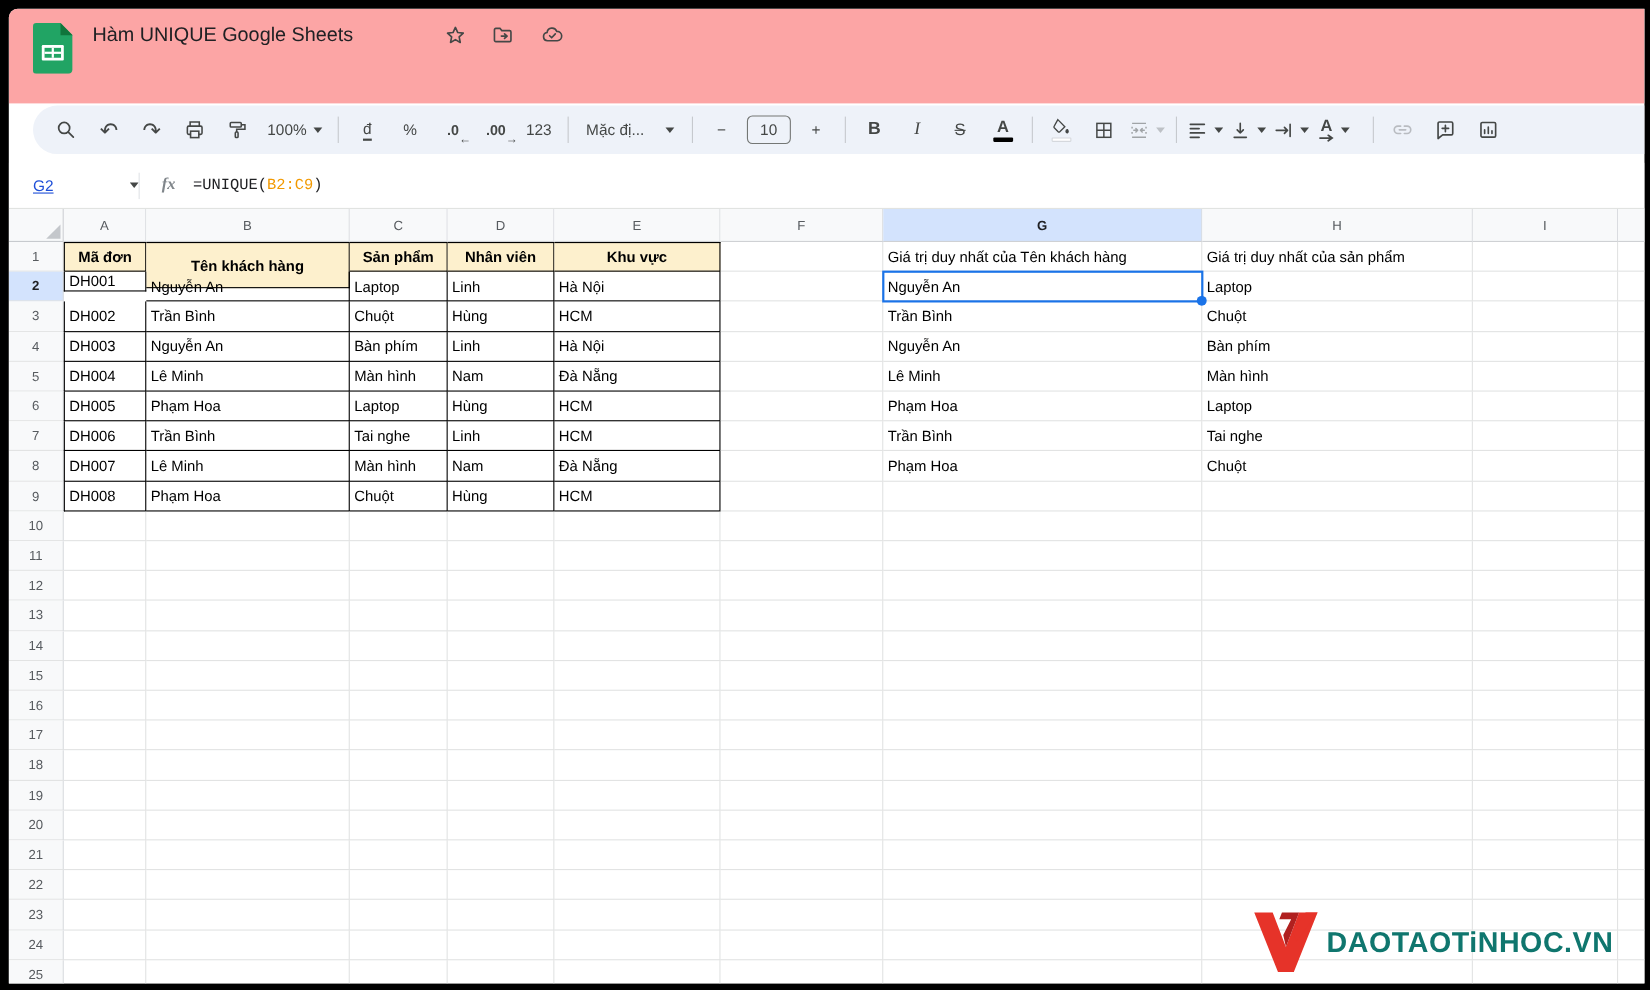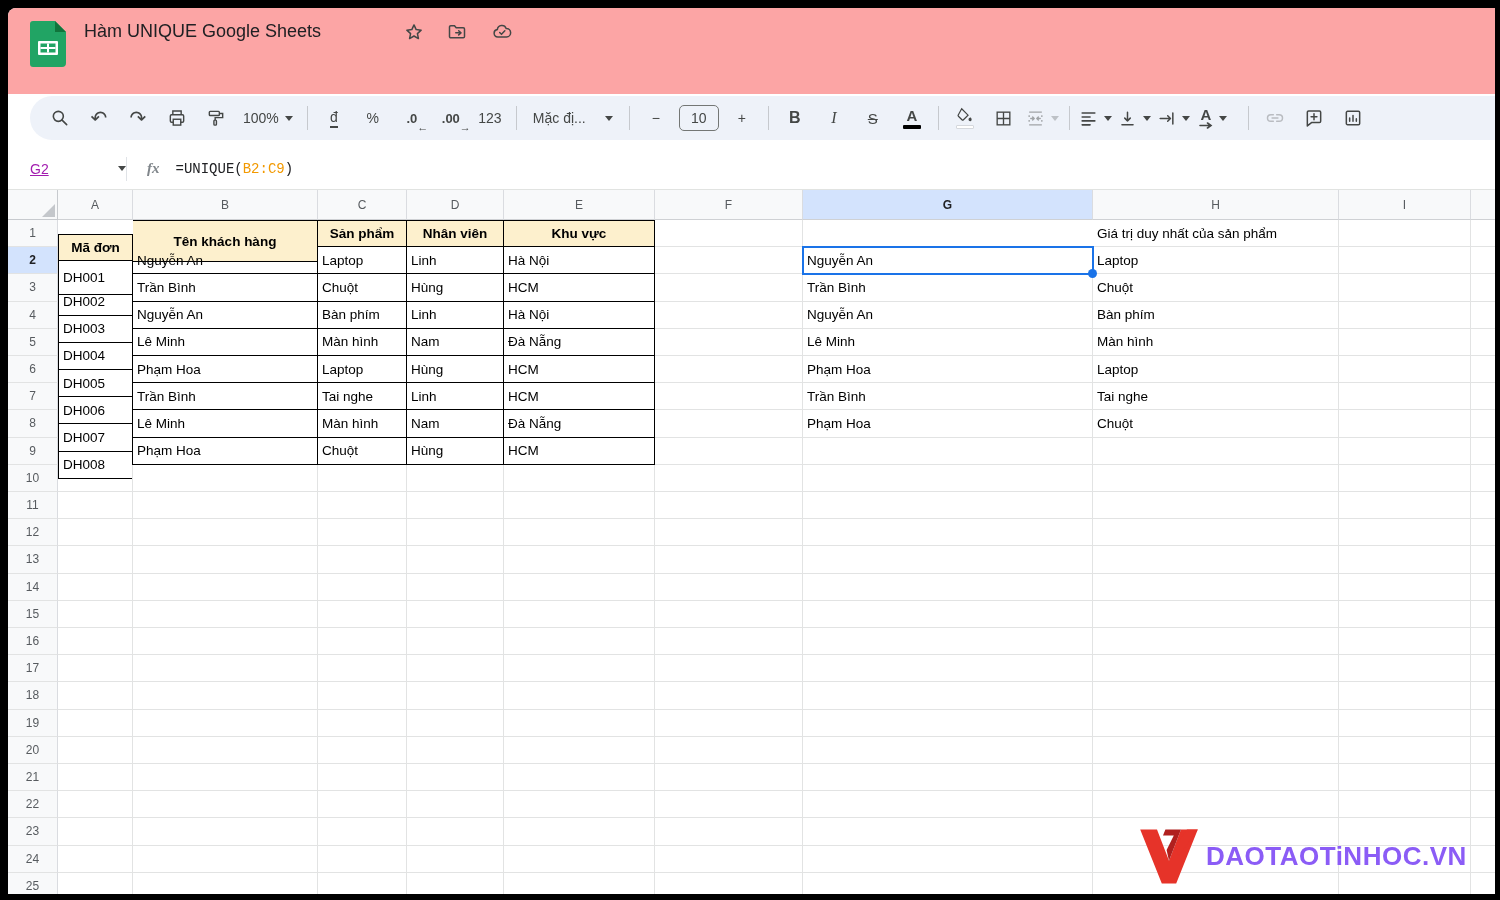--- a/index.html
+++ b/index.html
@@ -50,21 +50,21 @@
   .dec-glyph .sub { position:absolute; font-size:11px; bottom:-7px; }
   .underl { border-bottom:2px solid #444746; padding-bottom:1px; }
   .dis-ic { opacity:.45; }
 
   
   .formula-bar {
     position:absolute; left:0; top:140px; width:100%; height:42px; background:#fff;
     display:flex; align-items:center; border-bottom:1px solid #e1e3e1;
   }
   .name-box { width:118px; display:flex; align-items:center; padding-left:22px; }
-  .name-box .ref { font-size:14px; color:#a21caf; flex:1;text-decoration:underline; }
+  .name-box .ref { font-size:14px; color:#1d4ed8; flex:1;text-decoration:underline; }
   .fb-sep { width:1px; height:24px; background:#e0e3e7; }
   .fx { font-style:italic; font-family:"Liberation Serif","DejaVu Serif",serif; color:#80868b; font-size:15px; font-weight:600; margin:0 16px 0 20px; }
   .formula { font-family:"Liberation Mono","DejaVu Sans Mono",monospace; font-size:14px; color:#202124; }
   .formula .rng { color:#f29900; }
 
   
   #grid { position:absolute; left:0; top:182px; width:1487px; height:704px; background:#fff; overflow:hidden; }
   .gcell { position:absolute; font-size:13.5px; color:#000; display:flex; align-items:center; padding:0 4px; white-space:nowrap; overflow:hidden; }
   .gline { border-right:1px solid #e2e3e3; border-bottom:1px solid #e2e3e3; }
   .colhead {
@@ -72,29 +72,29 @@
     font-size:12px; color:#575b5f; background:#f8f9fa; border-right:1px solid #dadce0; border-bottom:1px solid #cfd1d4;
   }
   .rowhead {
     position:absolute; left:0; width:50px; display:flex; align-items:center; justify-content:center;
     font-size:12px; color:#575b5f; background:#f8f9fa; border-right:1px solid #dadce0; border-bottom:1px solid #e2e3e3;
   }
   .sel-head { background:#d3e3fd !important; color:#202124; font-weight:700; }
   .corner-box { position:absolute; left:0; top:0; width:50px; height:30px; background:#f8f9fa; border-right:1px solid #c7cace; border-bottom:1px solid #c7cace; }
   .corner-tri { position:absolute; right:2px; bottom:2px; width:0; height:0; border-left:13px solid transparent; border-bottom:13px solid #c4c7cb; }
   .tbl { border-right:1.5px solid #000; border-bottom:1.5px solid #000; }
-  .tbl-left { border-left:1.5px solid #000;margin-top:14px; }
+  .tbl-left { border-left:1.5px solid #000; }
   .tbl-top { border-top:1.5px solid #000; }
   .tbl-h { background:#fdf0cd; font-weight:700; justify-content:center; padding:0 2px; }
   #sel-overlay { position:absolute; border:2px solid #1a73e8; pointer-events:none; }
   #sel-overlay .handle { position:absolute; right:-5px; bottom:-5px; width:9px; height:9px; border-radius:50%; background:#1a73e8; }
 
   
   .watermark { position:absolute; left:1130px; top:818px; display:flex; align-items:center; gap:6px; }
-  .wm-text { font-size:26px; font-weight:800; color:#8b5cf6; letter-spacing:.5px; font-family:"Liberation Sans","DejaVu Sans",sans-serif; }
+  .wm-text { font-size:26px; font-weight:800; color:#0f766e; letter-spacing:.5px; font-family:"Liberation Sans","DejaVu Sans",sans-serif; }
 </style>
 </head>
 <body>
 
 <div id="app">
 
   <div class="header">
     <svg class="sheets-logo" viewBox="0 0 36 46">
       <path d="M3 0 h22 l11 11 v31 a4 4 0 0 1 -4 4 H3 a3 3 0 0 1 -3 -3 V3 a3 3 0 0 1 3-3 z" fill="#21a464"></path>
       <path d="M25 0 l11 11 h-11 z" fill="#10753c"></path>
@@ -296,25 +296,26 @@
       <div class="colhead" style="left: 1085px; width: 246px;">H</div>
       <div class="colhead" style="left: 1331px; width: 132px;">I</div>
       <div class="colhead" style="left: 1463px; width: 25px;"></div>
       <div class="rowhead" style="top: 30px; height: 27.2px;">1</div>
       <div class="gcell tbl tbl-h tbl-left tbl-top" style="left: 50px; top: 30px; width: 75px; height: 27.2px;">Mã đơn</div>
       <div class="gcell tbl tbl-h tbl-top" style="left: 125px; top: 30px; width: 185px; height: 42px;">Tên khách hàng</div>
       <div class="gcell tbl tbl-h tbl-top" style="left: 310px; top: 30px; width: 89px; height: 27.2px;">Sản phẩm</div>
       <div class="gcell tbl tbl-h tbl-top" style="left: 399px; top: 30px; width: 97px; height: 27.2px;">Nhân viên</div>
       <div class="gcell tbl tbl-h tbl-top" style="left: 496px; top: 30px; width: 151px; height: 27.2px;">Khu vực</div>
       <div class="gcell gline" style="left: 647px; top: 30px; width: 148px; height: 27.2px;"></div>
+      <div class="gcell gline" style="left: 795px; top: 30px; width: 290px; height: 27.2px;">Giá trị duy nhất của Tên khách hàng</div>
       <div class="gcell gline" style="left: 1085px; top: 30px; width: 246px; height: 27.2px;">Giá trị duy nhất của sản phẩm</div>
       <div class="gcell gline" style="left: 1331px; top: 30px; width: 132px; height: 27.2px;"></div>
       <div class="gcell gline" style="left: 1463px; top: 30px; width: 25px; height: 27.2px;"></div>
       <div class="rowhead sel-head" style="top: 57.2px; height: 27.2px;">2</div>
-      <div class="gcell tbl tbl-left" style="left: 50px; top: 57.2px; width: 75px; height: 34px;">DH001</div>
+      <div class="gcell tbl tbl-left" style="left: 50px; top: 57.2px; width: 75px; height: 18px;">DH001</div>
       <div class="gcell tbl" style="left: 125px; top: 57.2px; width: 185px; height: 27.2px;">Nguyễn An</div>
       <div class="gcell tbl" style="left: 310px; top: 57.2px; width: 89px; height: 27.2px;">Laptop</div>
       <div class="gcell tbl" style="left: 399px; top: 57.2px; width: 97px; height: 27.2px;">Linh</div>
       <div class="gcell tbl" style="left: 496px; top: 57.2px; width: 151px; height: 27.2px;">Hà Nội</div>
       <div class="gcell gline" style="left: 647px; top: 57.2px; width: 148px; height: 27.2px;"></div>
       <div class="gcell gline" style="left: 795px; top: 57.2px; width: 290px; height: 27.2px;">Nguyễn An</div>
       <div class="gcell gline" style="left: 1085px; top: 57.2px; width: 246px; height: 27.2px;">Laptop</div>
       <div class="gcell gline" style="left: 1331px; top: 57.2px; width: 132px; height: 27.2px;"></div>
       <div class="gcell gline" style="left: 1463px; top: 57.2px; width: 25px; height: 27.2px;"></div>
       <div class="rowhead" style="top: 84.4px; height: 27.2px;">3</div>

